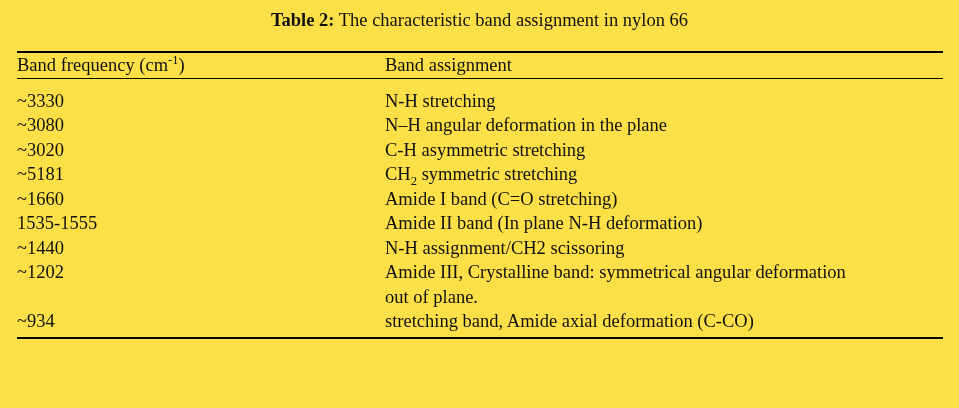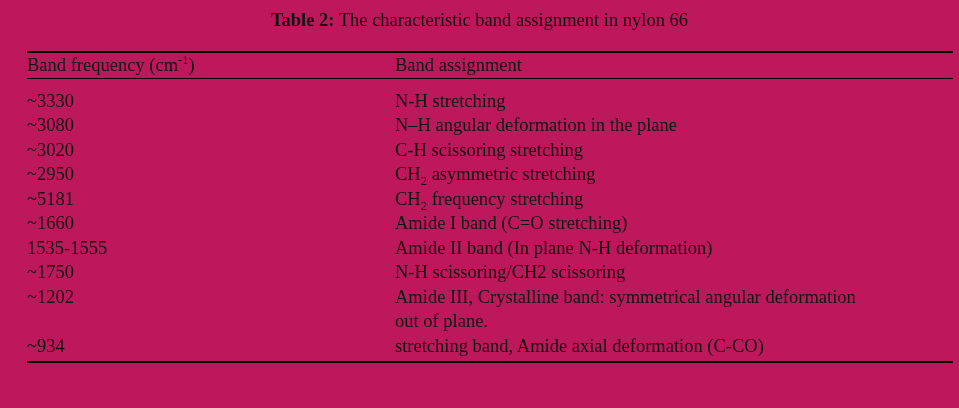--- a/index.html
+++ b/index.html
@@ -11,40 +11,40 @@
     width: 959px;
     height: 408px;
     font-family: "Liberation Serif", "DejaVu Serif", serif;
     color: #000000;
     overflow: hidden;
   }
   .page {
     position: relative;
     width: 959px;
     height: 408px;
-    background: #be185d;
+    background: #fde047;
   }
   .caption {
     position: absolute;
     top: 8px;
     left: 0;
     width: 959px;
     text-align: center;
     font-size: 18.5px;
     line-height: 24px;
     color: #111111;
     white-space: nowrap;
   }
   .caption .cap-label {
     font-weight: bold;
   }
   .table-wrap {
     position: absolute;
     top: 51px;
-    left: 27px;
+    left: 17px;
     width: 926px;
   }
   .rule {
     width: 100%;
     height: 0;
     border-top: 2px solid #000000;
   }
   .rule-thin {
     width: 100%;
     height: 0;
@@ -142,41 +142,37 @@
         <tr>
           <td class="cell-freq">~3330</td>
           <td class="cell-assign">N-H stretching</td>
         </tr>
         <tr>
           <td class="cell-freq">~3080</td>
           <td class="cell-assign">N–H angular deformation in the plane</td>
         </tr>
         <tr>
           <td class="cell-freq">~3020</td>
-          <td class="cell-assign">C-H scissoring stretching</td>
-        </tr>
-        <tr>
-          <td class="cell-freq">~2950</td>
-          <td class="cell-assign"><span>CH</span><sub>2</sub><span> asymmetric stretching</span></td>
+          <td class="cell-assign">C-H asymmetric stretching</td>
         </tr>
         <tr>
           <td class="cell-freq">~5181</td>
-          <td class="cell-assign"><span>CH</span><sub>2</sub><span> frequency stretching</span></td>
+          <td class="cell-assign"><span>CH</span><sub>2</sub><span> symmetric stretching</span></td>
         </tr>
         <tr>
           <td class="cell-freq">~1660</td>
           <td class="cell-assign">Amide I band (C=O stretching)</td>
         </tr>
         <tr>
           <td class="cell-freq">1535-1555</td>
           <td class="cell-assign">Amide II band (In plane N-H deformation)</td>
         </tr>
         <tr>
-          <td class="cell-freq">~1750</td>
-          <td class="cell-assign">N-H scissoring/CH2 scissoring</td>
+          <td class="cell-freq">~1440</td>
+          <td class="cell-assign">N-H assignment/CH2 scissoring</td>
         </tr>
         <tr>
           <td class="cell-freq">~1202</td>
           <td class="cell-assign">
               <span class="wrapline">Amide III, Crystalline band: symmetrical angular deformation</span>
               <span class="wrapline">out of plane.</span>
             </td>
         </tr>
         <tr>
           <td class="cell-freq">~934</td>

